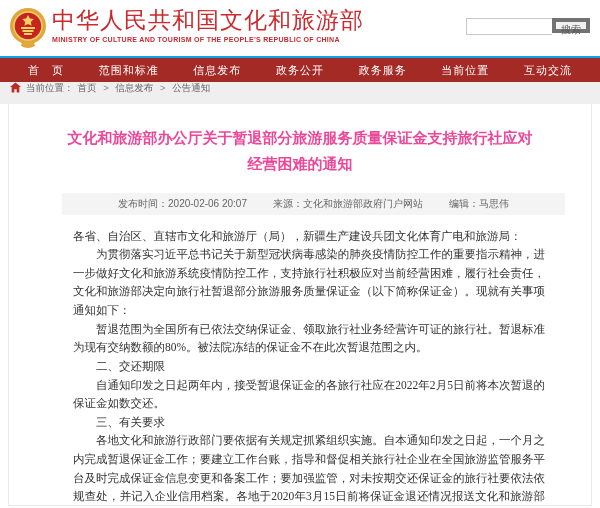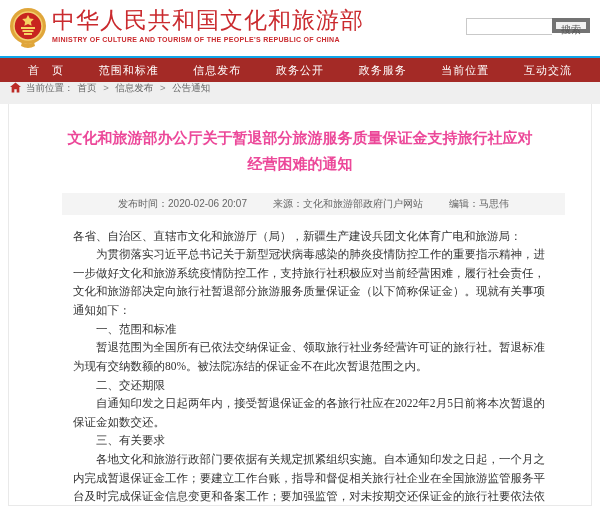--- a/index.html
+++ b/index.html
@@ -141,21 +141,20 @@
       <span class="meta-item">发布时间：2020-02-06 20:07</span>
       <span class="meta-item">来源：文化和旅游部政府门户网站</span>
       <span class="meta-item">编辑：马思伟</span>
     </div>
 
     <div class="body-text">
   <p class="p-salutation">各省、自治区、直辖市文化和旅游厅（局），新疆生产建设兵团文化体育广电和旅游局：</p>
 
   <p class="p-text">为贯彻落实习近平总书记关于新型冠状病毒感染的肺炎疫情防控工作的重要指示精神，进一步做好文化和旅游系统疫情防控工作，支持旅行社积极应对当前经营困难，履行社会责任，文化和旅游部决定向旅行社暂退部分旅游服务质量保证金（以下简称保证金）。现就有关事项通知如下：</p>
 
-  <p class="p-heading">一、范围和标准</p>
 
   <p class="p-text">暂退范围为全国所有已依法交纳保证金、领取旅行社业务经营许可证的旅行社。暂退标准为现有交纳数额的80%。被法院冻结的保证金不在此次暂退范围之内。</p>
 
   <p class="p-heading">二、交还期限</p>
 
   <p class="p-text">自通知印发之日起两年内，接受暂退保证金的各旅行社应在2022年2月5日前将本次暂退的保证金如数交还。</p>
 
   <p class="p-heading">三、有关要求</p>
 
   <p class="p-text">各地文化和旅游行政部门要依据有关规定抓紧组织实施。自本通知印发之日起，一个月之内完成暂退保证金工作；要建立工作台账，指导和督促相关旅行社企业在全国旅游监管服务平台及时完成保证金信息变更和备案工作；要加强监管，对未按期交还保证金的旅行社要依法依规查处，并记入企业信用档案。各地于2020年3月15日前将保证金退还情况报送文化和旅游部市场管理司。</p>

